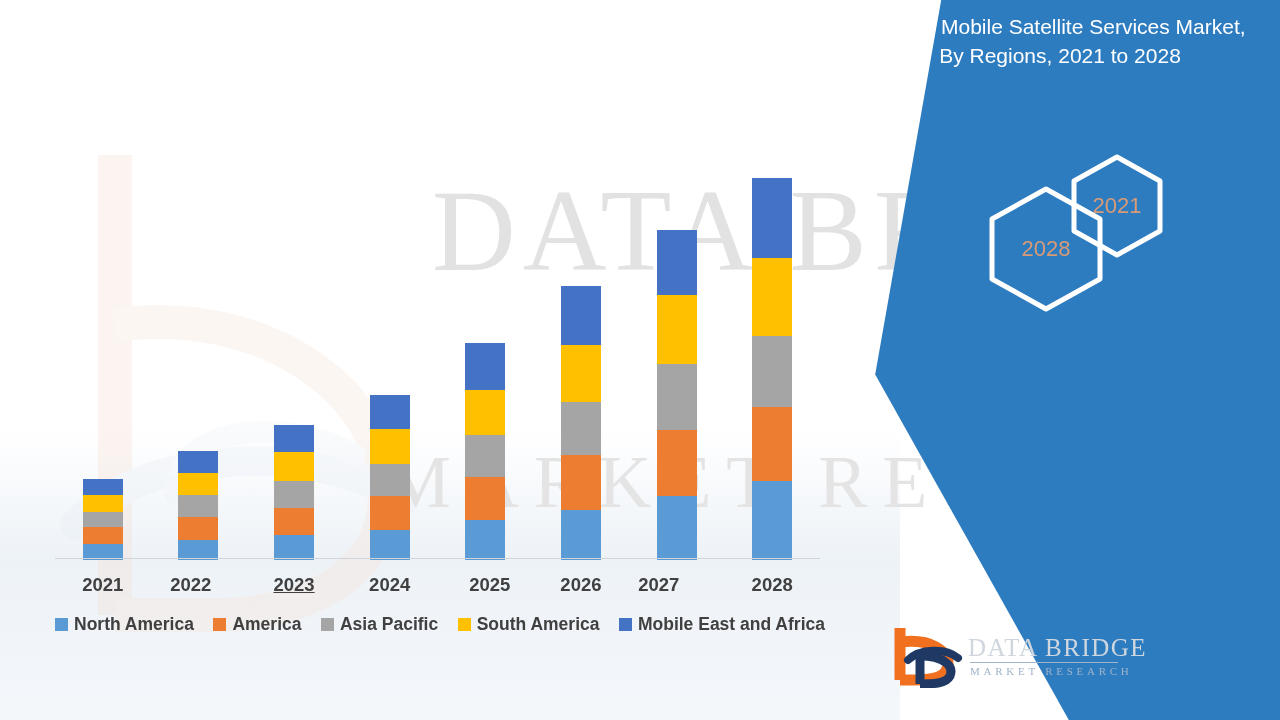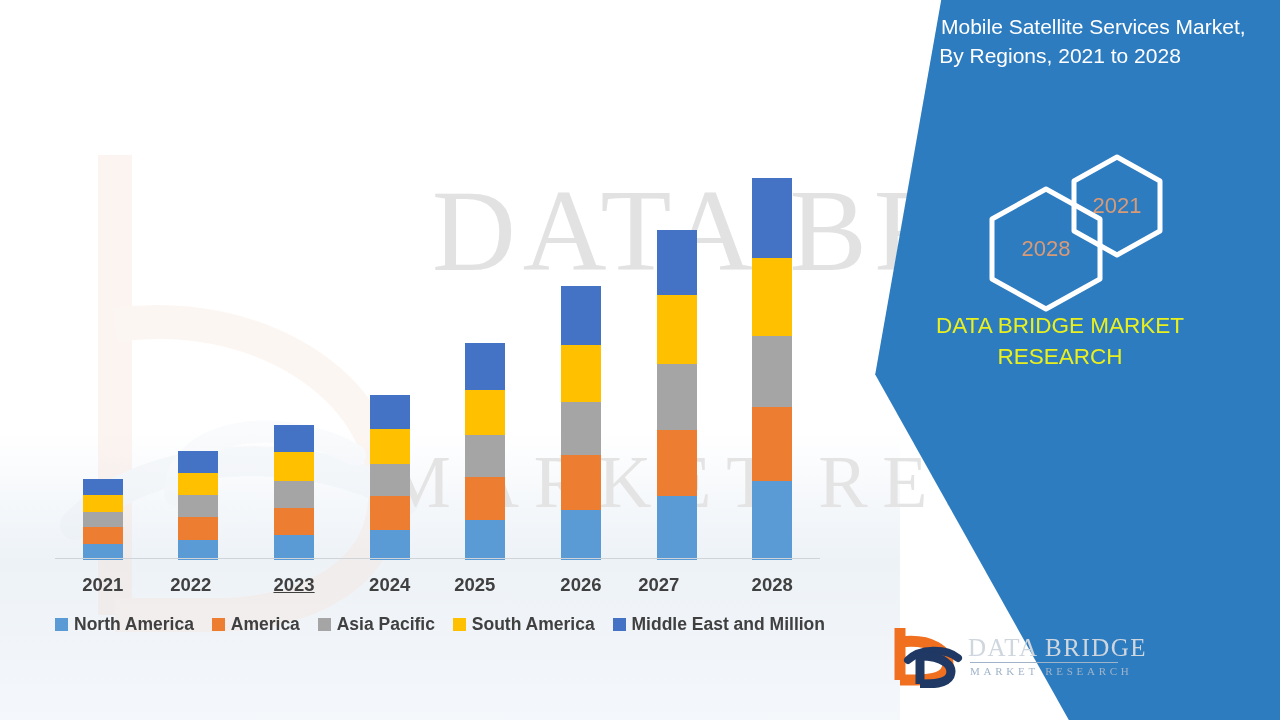--- a/index.html
+++ b/index.html
@@ -317,21 +317,21 @@
             <div class="seg" style="height: 79.95px; background: rgb(68, 114, 196);"></div>
           </div>
         </div>
       </div>
     <div id="baseline"></div>
     <div id="x-axis">
         <div class="x-tick" style="left: 0px; width: 95.625px;">2021</div>
         <div class="x-tick" style="left: 88px; width: 95.625px;">2022</div>
         <div class="x-tick" style="left: 191.25px; width: 95.625px; text-decoration: underline;">2023</div>
         <div class="x-tick" style="left: 286.875px; width: 95.625px;">2024</div>
-        <div class="x-tick" style="left: 372px; width: 95.625px;">2025</div>
+        <div class="x-tick" style="left: 387px; width: 95.625px;">2025</div>
         <div class="x-tick" style="left: 478.125px; width: 95.625px;">2026</div>
         <div class="x-tick" style="left: 556px; width: 95.625px;">2027</div>
         <div class="x-tick" style="left: 669.375px; width: 95.625px;">2028</div>
       </div>
     <div id="legend">
         <div class="legend-item">
           <span class="legend-swatch" style="background: rgb(91, 155, 213);"></span>
           <span class="legend-label">North America</span>
         </div>
         <div class="legend-item">
@@ -341,21 +341,21 @@
         <div class="legend-item">
           <span class="legend-swatch" style="background: rgb(165, 165, 165);"></span>
           <span class="legend-label">Asia Pacific</span>
         </div>
         <div class="legend-item">
           <span class="legend-swatch" style="background: rgb(255, 192, 0);"></span>
           <span class="legend-label">South America</span>
         </div>
         <div class="legend-item">
           <span class="legend-swatch" style="background: rgb(68, 114, 196);"></span>
-          <span class="legend-label">Middle East and Million</span>
+          <span class="legend-label">Mobile East and Africa</span>
         </div>
       </div>
   </div>
 
   <div id="right-panel"></div>
 
   <div id="right-title">Global Mobile Satellite Services Market, By Regions, 2021 to 2028</div>
 
   <div class="hex" id="hex-2021">
     <svg viewBox="0 0 96 108" width="96" height="108">
@@ -364,24 +364,20 @@
     <span class="hex-label">2021</span>
   </div>
 
   <div class="hex" id="hex-2028">
     <svg viewBox="0 0 118 130" width="118" height="130">
       <polygon points="59,5 113,35 113,95 59,125 5,95 5,35" fill="none" stroke="#ffffff" stroke-width="5" stroke-linejoin="round"></polygon>
     </svg>
     <span class="hex-label">2028</span>
   </div>
 
-  <div id="brand-text">
-    <div>DATA BRIDGE MARKET</div>
-    <div>RESEARCH</div>
-  </div>
 
   <div id="dbmr-logo">
     <svg class="logo-mark" width="74" height="66" viewBox="0 0 74 66">
       <path d="M10 6 L10 58" stroke="#f07020" stroke-width="11" fill="none"></path>
       <path d="M10 20 C 42 16, 58 30, 58 42 C 58 54, 44 58, 26 58 L10 58" stroke="#f07020" stroke-width="11" fill="none"></path>
       <path d="M18 38 C 30 26, 56 26, 68 36" stroke="#1f3864" stroke-width="8" fill="none" stroke-linecap="round"></path>
       <path d="M30 30 L30 62" stroke="#1f3864" stroke-width="9" fill="none"></path>
       <path d="M30 34 C 54 34, 64 44, 60 54 C 56 62, 42 62, 30 62" stroke="#1f3864" stroke-width="9" fill="none"></path>
     </svg>
     <div class="logo-word">DATA BRIDGE</div>

